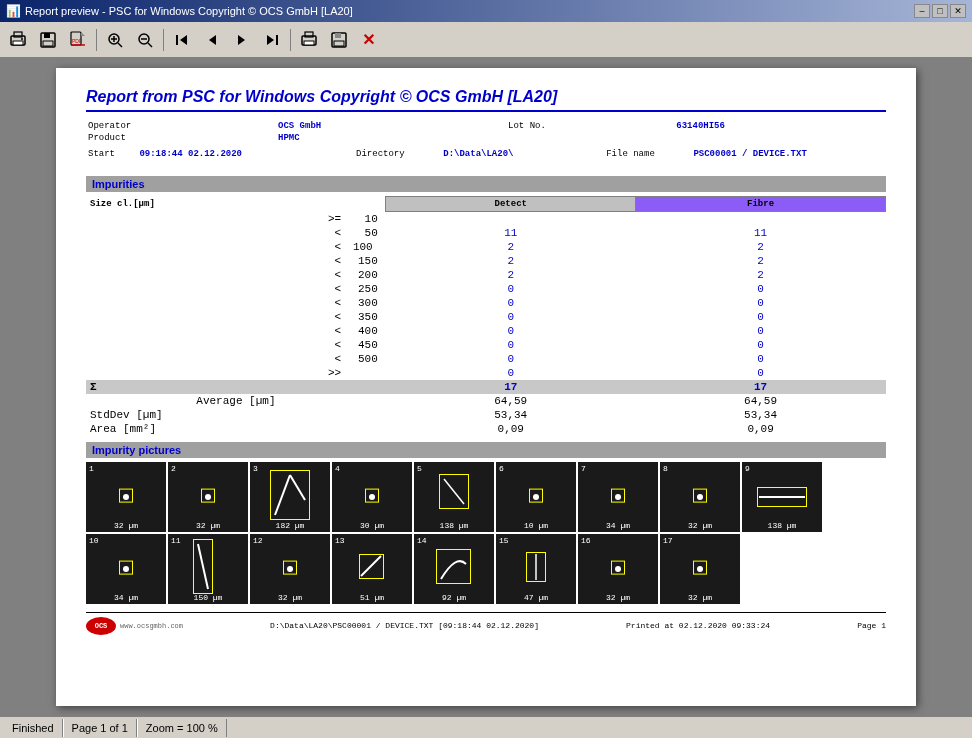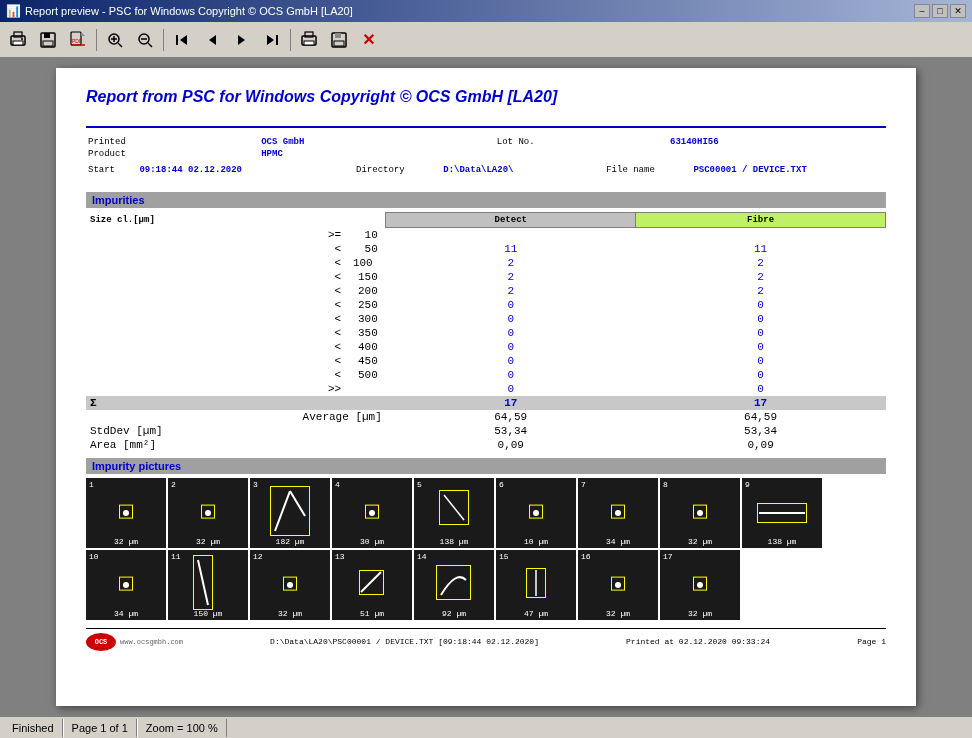--- a/index.html
+++ b/index.html
@@ -64,21 +64,21 @@
       box-shadow: 2px 2px 8px rgba(0,0,0,0.5);
     }
 
     
     .report-title {
       color: #0000cc;
       font-weight: bold;
       font-size: 16px;
       font-style: italic;
       border-bottom: 2px solid #0000cc;
-      padding-bottom: 20px;
+      padding-bottom: 4px;
       margin-bottom: 8px;
       font-family: Arial, sans-serif;
     }
 
     .info-table { width: 100%; border-collapse: collapse; margin-bottom: 4px; }
     .info-table td { font-size: 9px; padding: 1px 2px; font-family: 'Courier New', monospace; }
     .info-label { color: #000; font-weight: normal; }
     .info-value { color: #0000cc; font-weight: bold; }
 
     
@@ -99,21 +99,21 @@
       font-size: 9px; padding: 2px 4px;
       font-family: 'Courier New', monospace;
       text-align: center;
     }
     .col-header-detect {
       background: #c0c0c0; color: #000;
       border: 1px solid #808080;
       text-align: center;
     }
     .col-header-fibre {
-      background: #bef264; color: #000;
+      background: #8b5cf6; color: #000;
       border: 1px solid #808080;
       text-align: center;
       margin-left: 11px;
     }
     .imp-table .size-col { color: #000; text-align: right; padding-right: 8px; }
     .imp-table .val-col { text-align: center; color: #000; }
     .imp-table .val-blue { text-align: center; color: #0000cc; }
     .sigma-row td { background: #c8c8c8; }
 
     
@@ -282,21 +282,21 @@
 </div>
 
 <div class="main-area">
   <div class="report-page">
 
     <div class="report-title">Report from PSC for Windows Copyright © OCS GmbH [LA20]</div>
 
     <table class="info-table">
       <tbody>
           <tr>
-        <td class="info-label">Printed</td>
+        <td class="info-label">Operator</td>
         <td class="info-value">OCS GmbH</td>
         <td width="40"></td>
         <td class="info-label">Lot No.</td>
         <td class="info-value">63140HI56</td>
       </tr>
       <tr>
         <td class="info-label">Product</td>
         <td class="info-value">HPMC</td>
         <td></td>
         <td></td>
@@ -391,21 +391,21 @@
     <td class="val-blue" style="text-align:center;">0</td>
   </tr>
         </tbody>
       <tfoot>
         <tr class="sigma-row">
           <td style="text-align:left; font-size:11px; font-weight:bold;">Σ</td>
           <td class="val-blue" style="background:#c8c8c8; font-weight:bold; font-size:11px;">17</td>
           <td class="val-blue" style="background:#c8c8c8; font-weight:bold; font-size:11px;">17</td>
         </tr>
         <tr>
-          <td style="text-align:right;margin-top:44px;">Average [µm]</td>
+          <td style="text-align:center;margin-top:44px;">Average [µm]</td>
           <td class="val-col">64,59</td>
           <td class="val-col">64,59</td>
         </tr>
         <tr>
           <td style="text-align:left;">StdDev  [µm]</td>
           <td class="val-col">53,34</td>
           <td class="val-col">53,34</td>
         </tr>
         <tr>
           <td style="text-align:left;">Area    [mm²]</td>

